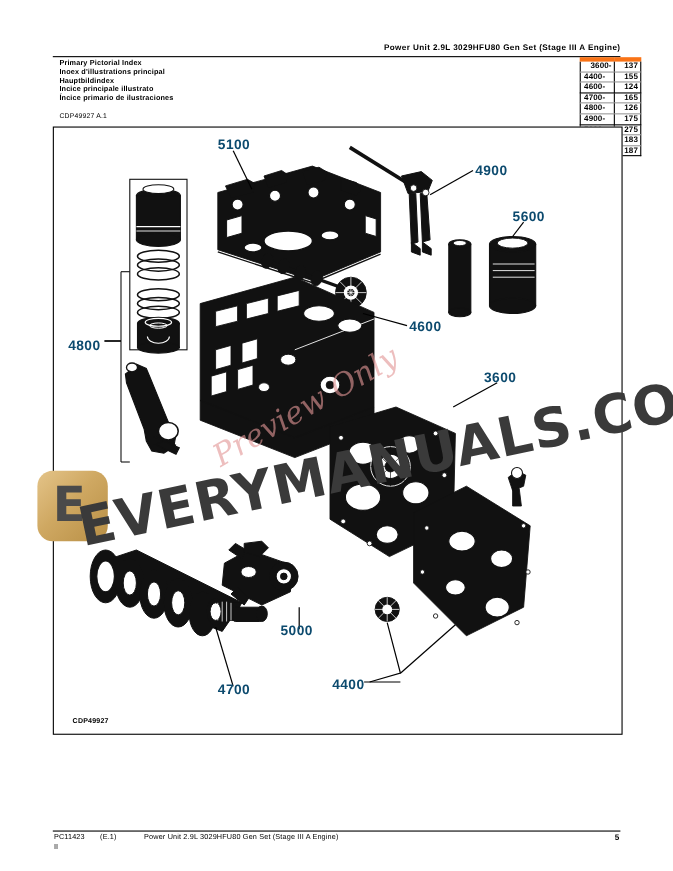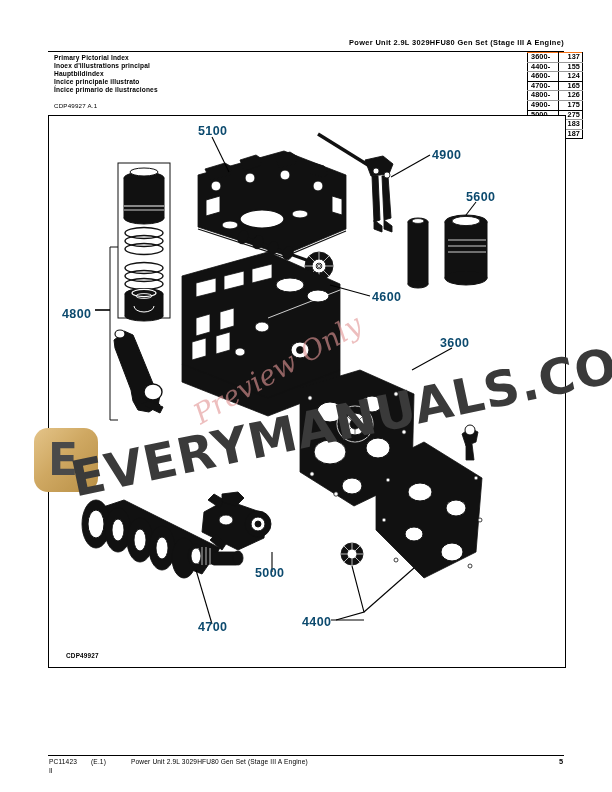--- a/index.html
+++ b/index.html
@@ -68,21 +68,21 @@
     letter-spacing: 0.1px;
   }
   #index-table td {
     padding: 0 2px 0 3px;
     line-height: 8.6px;
     height: 8.6px;
     border-left: 1px solid #000;
     border-right: 1px solid #000;
     border-bottom: 1px solid #999;
   }
-  #index-table tr:first-child td { border-top: 1px solid #f97316; }
+  #index-table tr:first-child td { border-top: 4px solid #f97316; text-align: right; }
   #index-table tr:last-child td { border-bottom: 1px solid #000; }
   #index-table tr.sect-end td { border-bottom: 1px solid #000; }
   #index-table td.rng { text-align: left; width: 25px; }
   #index-table td.pg  { text-align: right; width: 18px; }
 
   
   #figure-frame {
     position: absolute;
     left: 48px;
     top: 115px;

